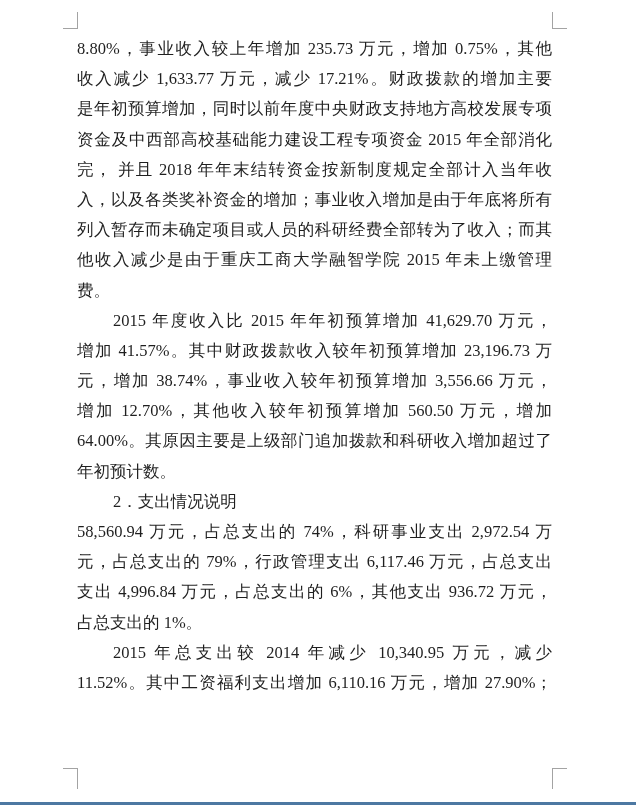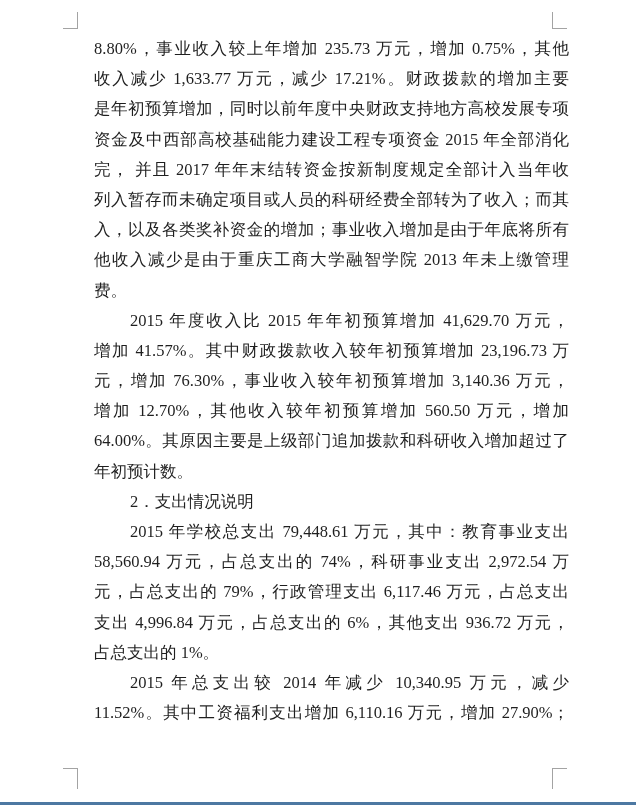--- a/index.html
+++ b/index.html
@@ -6,21 +6,21 @@
   .screen {
     position: relative;
     width: 636px;
     height: 811px;
     background: #ffffff;
     overflow: hidden;
     font-family: "Liberation Serif", serif;
   }
   .textblock {
     position: absolute;
-    left: 94px;
+    left: 77px;
     top: 34px;
     width: 475px;
     font-size: 16.5px;
     color: #1f1f1f;
   }
   .line {
     height: 30.2px;
     line-height: 30.2px;
     overflow: hidden;
     text-align: justify;
@@ -58,33 +58,32 @@
   <div class="mark mark-tl"></div>
   <div class="mark mark-tr"></div>
   <div class="mark mark-bl"></div>
   <div class="mark mark-br"></div>
 
   <div class="textblock">
     <div class="line full" style="">8.80%，事业收入较上年增加 235.73 万元，增加 0.75%，其他</div>
       <div class="line full" style="">收入减少 1,633.77 万元，减少 17.21%。财政拨款的增加主要</div>
       <div class="line full" style="">是年初预算增加，同时以前年度中央财政支持地方高校发展专项</div>
       <div class="line full" style="">资金及中西部高校基础能力建设工程专项资金 2015 年全部消化</div>
-      <div class="line full" style="">完， 并且 2017 年年末结转资金按新制度规定全部计入当年收</div>
+      <div class="line full" style="">完， 并且 2018 年年末结转资金按新制度规定全部计入当年收</div>
+      <div class="line full" style="">入，以及各类奖补资金的增加；事业收入增加是由于年底将所有</div>
       <div class="line full" style="">列入暂存而未确定项目或人员的科研经费全部转为了收入；而其</div>
-      <div class="line full" style="">入，以及各类奖补资金的增加；事业收入增加是由于年底将所有</div>
-      <div class="line full" style="">他收入减少是由于重庆工商大学融智学院 2013 年未上缴管理</div>
+      <div class="line full" style="">他收入减少是由于重庆工商大学融智学院 2015 年未上缴管理</div>
       <div class="line" style="">费。</div>
       <div class="line indent full" style="">2015 年度收入比 2015 年年初预算增加 41,629.70 万元，</div>
       <div class="line full" style="">增加 41.57%。其中财政拨款收入较年初预算增加 23,196.73 万</div>
-      <div class="line full" style="">元，增加 76.30%，事业收入较年初预算增加 3,140.36 万元，</div>
+      <div class="line full" style="">元，增加 38.74%，事业收入较年初预算增加 3,556.66 万元，</div>
       <div class="line full" style="">增加 12.70%，其他收入较年初预算增加 560.50 万元，增加</div>
       <div class="line full" style="">64.00%。其原因主要是上级部门追加拨款和科研收入增加超过了</div>
       <div class="line" style="">年初预计数。</div>
       <div class="line indent" style="">2．支出情况说明</div>
-      <div class="line indent full" style="">2015 年学校总支出 79,448.61 万元，其中：教育事业支出</div>
       <div class="line full" style="">58,560.94 万元，占总支出的 74%，科研事业支出 2,972.54 万</div>
       <div class="line full" style="">元，占总支出的 79%，行政管理支出 6,117.46 万元，占总支出</div>
       <div class="line full" style="">支出 4,996.84 万元，占总支出的 6%，其他支出 936.72 万元，</div>
       <div class="line" style="">占总支出的 1%。</div>
       <div class="line indent full" style="">2015 年总支出较 2014 年减少 10,340.95 万元，减少</div>
       <div class="line full" style="">11.52%。其中工资福利支出增加 6,110.16 万元，增加 27.90%；</div>
   </div>
 
   <div class="bottom-divider"></div>
 

